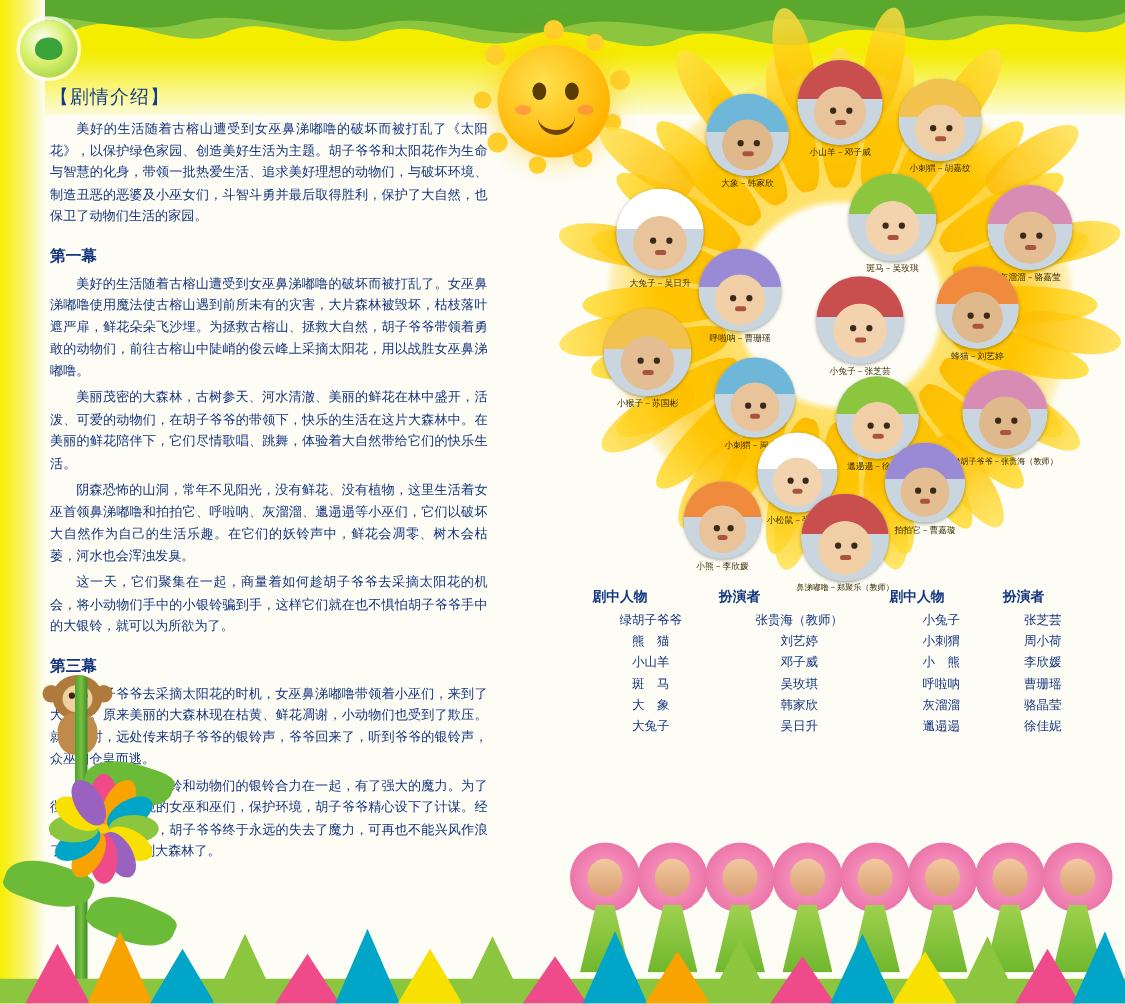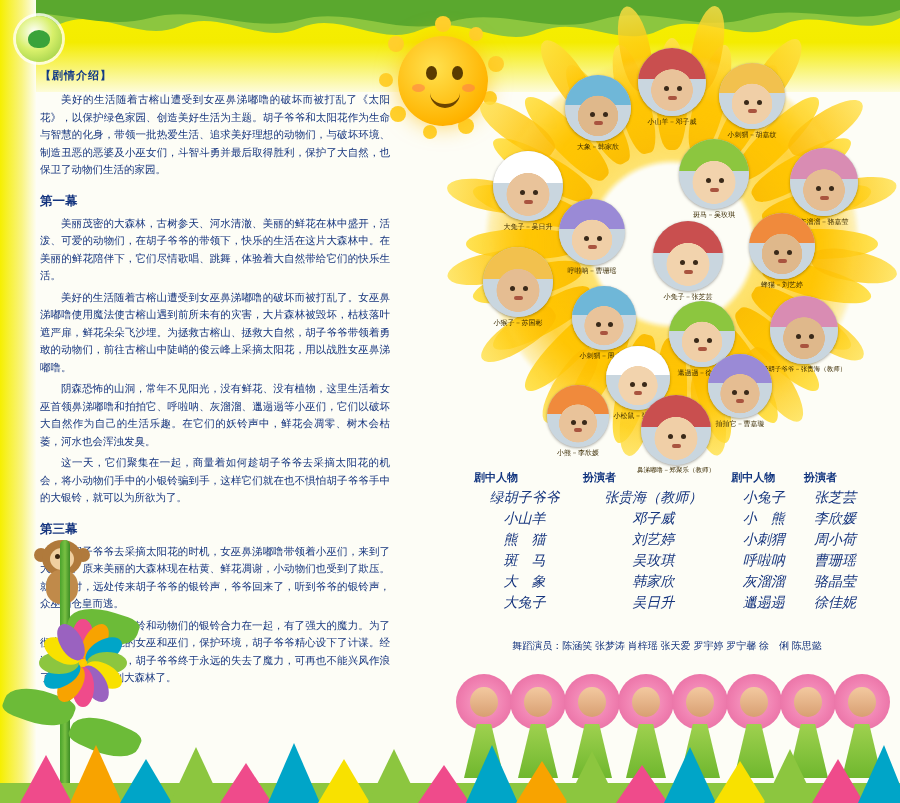--- a/index.html
+++ b/index.html
@@ -97,21 +97,21 @@
     position:absolute;left:27px;top:27px;width:32px;height:32px;border-radius:50%;
     background:radial-gradient(circle,#ffd400 0%,#ff9b00 70%,#e06f00 100%);
   }
 
   
   .col-left{
     position:absolute;left:40px;top:68px;width:350px;
     color:#1f3d8a;
   }
   .sect-title{
-    font-size:11px;font-weight:bold;color:#1b3f8f;letter-spacing:1px;margin:0 0 8px 0;
+    font-size:15px;font-weight:normal;color:#1b3f8f;letter-spacing:1px;margin:0 0 8px 0;
   }
   .sect-title.brack{color:#123a86;}
   .para{
     font-size:10.5px;line-height:17.5px;color:#16357e;text-indent:21px;margin:0 0 4px 0;text-align:justify;
   }
   .act{
     font-size:12.5px;font-weight:bold;color:#15357f;margin:14px 0 5px 0;
   }
 
   
@@ -130,21 +130,21 @@
 
   
   .cast{
     position:absolute;left:470px;top:468px;width:400px;color:#1b3f8f;
   }
   .cast table{border-collapse:collapse;width:100%;}
   .cast th{
     font-size:11px;font-weight:bold;color:#12357f;padding:2px 4px;text-align:left;
   }
   .cast td{
-    font-size:14px;color:#16357e;padding:1.5px 4px;text-align:center;font-style:italic;
+    font-size:10px;color:#16357e;padding:1.5px 4px;text-align:center;
   }
   .dancers{
     position:absolute;left:452px;top:638px;width:430px;font-size:10px;color:#16357e;
     text-align:center;line-height:16px;
   }
 
   
   .dancers-img{position:absolute;left:452px;top:668px;width:440px;height:110px;}
   .dancer{position:absolute;bottom:0;width:56px;height:104px;}
   .dancer .fl{
@@ -238,22 +238,22 @@
       <div class="petal" style="height: 86px; opacity: 0.8; transform: rotate(326deg) translateY(-186px);"></div>
       <div class="petal" style="height: 86px; opacity: 0.8; transform: rotate(348.5deg) translateY(-186px);"></div>
     </div>
   <div class="flower-bg"></div>
 
   <div class="col-left">
     <div class="sect-title brack">【剧情介绍】</div>
     <p class="para">美好的生活随着古榕山遭受到女巫鼻涕嘟噜的破坏而被打乱了《太阳花》，以保护绿色家园、创造美好生活为主题。胡子爷爷和太阳花作为生命与智慧的化身，带领一批热爱生活、追求美好理想的动物们，与破坏环境、制造丑恶的恶婆及小巫女们，斗智斗勇并最后取得胜利，保护了大自然，也保卫了动物们生活的家园。</p>
 
     <div class="act">第一幕</div>
+    <p class="para">美好的生活随着古榕山遭受到女巫鼻涕嘟噜的破坏而被打乱了。女巫鼻涕嘟噜使用魔法使古榕山遇到前所未有的灾害，大片森林被毁坏，枯枝落叶遮严扉，鲜花朵朵飞沙埋。为拯救古榕山、拯救大自然，胡子爷爷带领着勇敢的动物们，前往古榕山中陡峭的俊云峰上采摘太阳花，用以战胜女巫鼻涕嘟噜。</p>
     <p class="para">美丽茂密的大森林，古树参天、河水清澈、美丽的鲜花在林中盛开，活泼、可爱的动物们，在胡子爷爷的带领下，快乐的生活在这片大森林中。在美丽的鲜花陪伴下，它们尽情歌唱、跳舞，体验着大自然带给它们的快乐生活。</p>
-    <p class="para">美好的生活随着古榕山遭受到女巫鼻涕嘟噜的破坏而被打乱了。女巫鼻涕嘟噜使用魔法使古榕山遇到前所未有的灾害，大片森林被毁坏，枯枝落叶遮严扉，鲜花朵朵飞沙埋。为拯救古榕山、拯救大自然，胡子爷爷带领着勇敢的动物们，前往古榕山中陡峭的俊云峰上采摘太阳花，用以战胜女巫鼻涕嘟噜。</p>
 
     <p class="para">阴森恐怖的山洞，常年不见阳光，没有鲜花、没有植物，这里生活着女巫首领鼻涕嘟噜和拍拍它、呼啦呐、灰溜溜、邋遢遢等小巫们，它们以破坏大自然作为自己的生活乐趣。在它们的妖铃声中，鲜花会凋零、树木会枯萎，河水也会浑浊发臭。</p>
     <p class="para">这一天，它们聚集在一起，商量着如何趁胡子爷爷去采摘太阳花的机会，将小动物们手中的小银铃骗到手，这样它们就在也不惧怕胡子爷爷手中的大银铃，就可以为所欲为了。</p>
 
     <div class="act">第三幕</div>
     <p class="para">趁胡子爷爷去采摘太阳花的时机，女巫鼻涕嘟噜带领着小巫们，来到了大森林。原来美丽的大森林现在枯黄、鲜花凋谢，小动物们也受到了欺压。就在这时，远处传来胡子爷爷的银铃声，爷爷回来了，听到爷爷的银铃声，众巫们仓皇而逃。</p>
     <p class="para">爷爷将手中的银铃和动物们的银铃合力在一起，有了强大的魔力。为了彻底消灭破坏环境的女巫和巫们，保护环境，胡子爷爷精心设下了计谋。经过一番勇敢的战斗，胡子爷爷终于永远的失去了魔力，可再也不能兴风作浪了，再也不敢回到大森林了。</p>
 
   </div>
 
@@ -436,30 +436,30 @@
         </tr>
       </thead>
       <tbody id="castBody">
           <tr>
             <td>绿胡子爷爷</td>
             <td>张贵海（教师）</td>
             <td>小兔子</td>
             <td>张芝芸</td>
           </tr>
           <tr>
+            <td>熊　猫</td>
+            <td>刘艺婷</td>
+            <td>小刺猬</td>
+            <td>周小荷</td>
+          </tr>
+          <tr>
             <td>小山羊</td>
             <td>邓子威</td>
             <td>小　熊</td>
             <td>李欣媛</td>
-          </tr>
-          <tr>
-            <td>熊　猫</td>
-            <td>刘艺婷</td>
-            <td>小刺猬</td>
-            <td>周小荷</td>
           </tr>
           <tr>
             <td>斑　马</td>
             <td>吴玫琪</td>
             <td>呼啦呐</td>
             <td>曹珊瑶</td>
           </tr>
           <tr>
             <td>大　象</td>
             <td>韩家欣</td>
@@ -468,21 +468,20 @@
           </tr>
           <tr>
             <td>大兔子</td>
             <td>吴日升</td>
             <td>邋遢遢</td>
             <td>徐佳妮</td>
           </tr>
         </tbody>
     </table>
   </div>
-  <div class="dancers">舞蹈演员：陈涵笑 张梦涛 肖梓瑶 张天爱 罗宇婷 罗宁馨 徐　俐 陈思懿</div>
 
   <div class="dancers-img" id="dancersRow">
       <div class="dancer" style="left: 4px;">
         <div class="fl"></div>
         <div class="fc"></div>
         <div class="skirt"></div>
       </div>
       <div class="dancer" style="left: 58px;">
         <div class="fl"></div>
         <div class="fc"></div>

